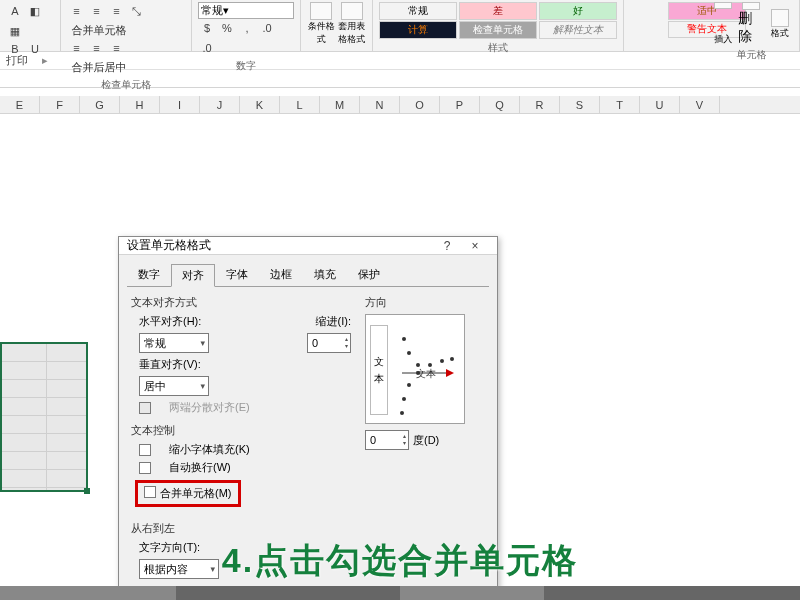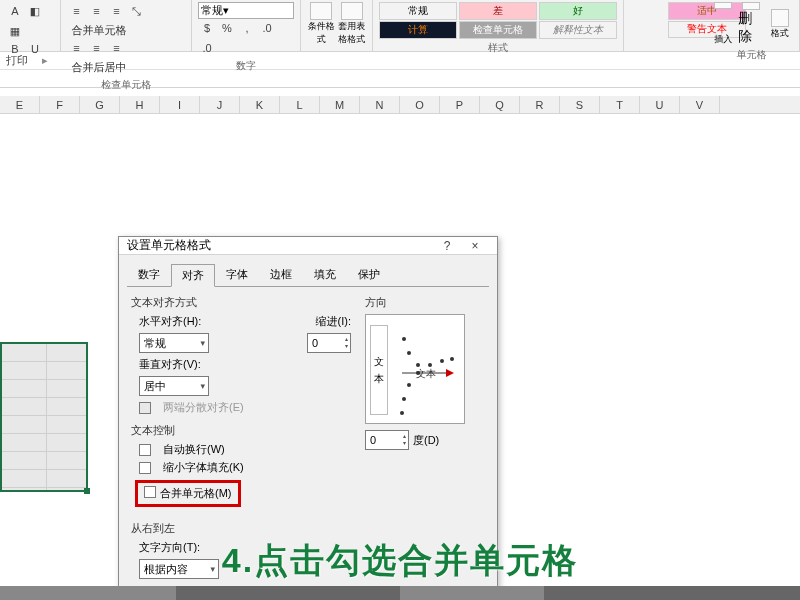--- a/index.html
+++ b/index.html
@@ -36,21 +36,21 @@
 .dlg-body { flex: 1; padding: 8px 12px; display: flex; gap: 14px; }
 .dlg-left { flex: 1; }
 .dlg-right { width: 120px; }
 .grp-label { font-size: 11px; margin-bottom: 4px; color: #333; }
 .form-row { display: flex; align-items: center; gap: 6px; margin: 2px 0 4px 8px; font-size: 11px; }
 .form-row label { min-width: 68px; }
 .select-ctl { border: 1px solid #7a7a7a; background: #fff; height: 20px; width: 70px; display: inline-flex; align-items: center; padding: 0 4px; font-size: 11px; position: relative; }
 .select-ctl::after { content: "▾"; position: absolute; right: 3px; font-size: 9px; color: #555; }
 .spinner { width: 44px; height: 20px; border: 1px solid #7a7a7a; background: #fff; display: inline-flex; align-items: center; padding: 0 4px; font-size: 11px; position: relative; }
 .spinner::after { content: "▴\A▾"; white-space: pre; position: absolute; right: 2px; font-size: 6px; line-height: 7px; color: #555; top: 2px; }
-.chk-row { display: flex; align-items: center; gap: 12px; margin: 3px 0 3px 8px; font-size: 11px; }
+.chk-row { display: flex; align-items: center; gap: 18px; margin: 3px 0 3px 8px; font-size: 11px; }
 .chk-box { width: 12px; height: 12px; border: 1px solid #7a7a7a; background: #fff; display: inline-block; }
 .chk-box.disabled { background: #e8e8e8; }
 .highlight { border: 3px solid #d40000; padding: 3px 6px; margin: 2px 0 2px 4px; display: inline-flex; align-items: flex-start; gap: 4px; }
 .orient-box { border: 1px solid #a0a0a0; height: 110px; width: 100px; position: relative; background: #fff; margin-bottom: 6px; }
 .orient-vert { position: absolute; left: 4px; top: 10px; width: 18px; border: 1px solid #bbb; height: 90px; display: flex; flex-direction: column; align-items: center; justify-content: center; font-size: 10px; gap: 3px; }
 .orient-dial { position: absolute; left: 28px; top: 10px; width: 66px; height: 96px; }
 .dlg-buttons { padding: 8px 12px; display: flex; justify-content: flex-end; gap: 8px; border-top: 1px solid #d4d4d4; background: #f0f0f0; }
 .dlg-btn { min-width: 60px; height: 24px; font-size: 11px; border: 1px solid #8a8a8a; background: #e9e9e9; cursor: pointer; }
 .dlg-btn.primary { background: #1976d2; border-color: #1565c0; color: #fff; }
 .caption { position: absolute; left: 0; bottom: 16px; width: 100%; text-align: center; font-size: 34px; font-weight: 600; color: #15803d; text-shadow: 1px 1px 2px rgba(255,255,255,0.8); letter-spacing: 2px; pointer-events: none; }
@@ -226,25 +226,25 @@
             </div>
           </div>
         <div class="chk-row">
           <span class="chk-box disabled"></span>
           <span style="color:#999;">两端分散对齐(E)</span>
         </div>
 
         <div class="grp-label" style="margin-top:8px;">文本控制</div>
         <div class="chk-row">
           <span class="chk-box"></span>
-          <span>自动换行(W)</span>
+          <span>缩小字体填充(K)</span>
         </div>
         <div class="chk-row">
           <span class="chk-box"></span>
-          <span>缩小字体填充(K)</span>
+          <span>自动换行(W)</span>
         </div>
         <div class="highlight">
           <span class="chk-box"></span>
           <span>合并单元格(M)</span>
         </div>
 
         <div class="grp-label" style="margin-top:12px;">从右到左</div>
         <div class="form-row">
             <label>文字方向(T):</label>
           </div>

